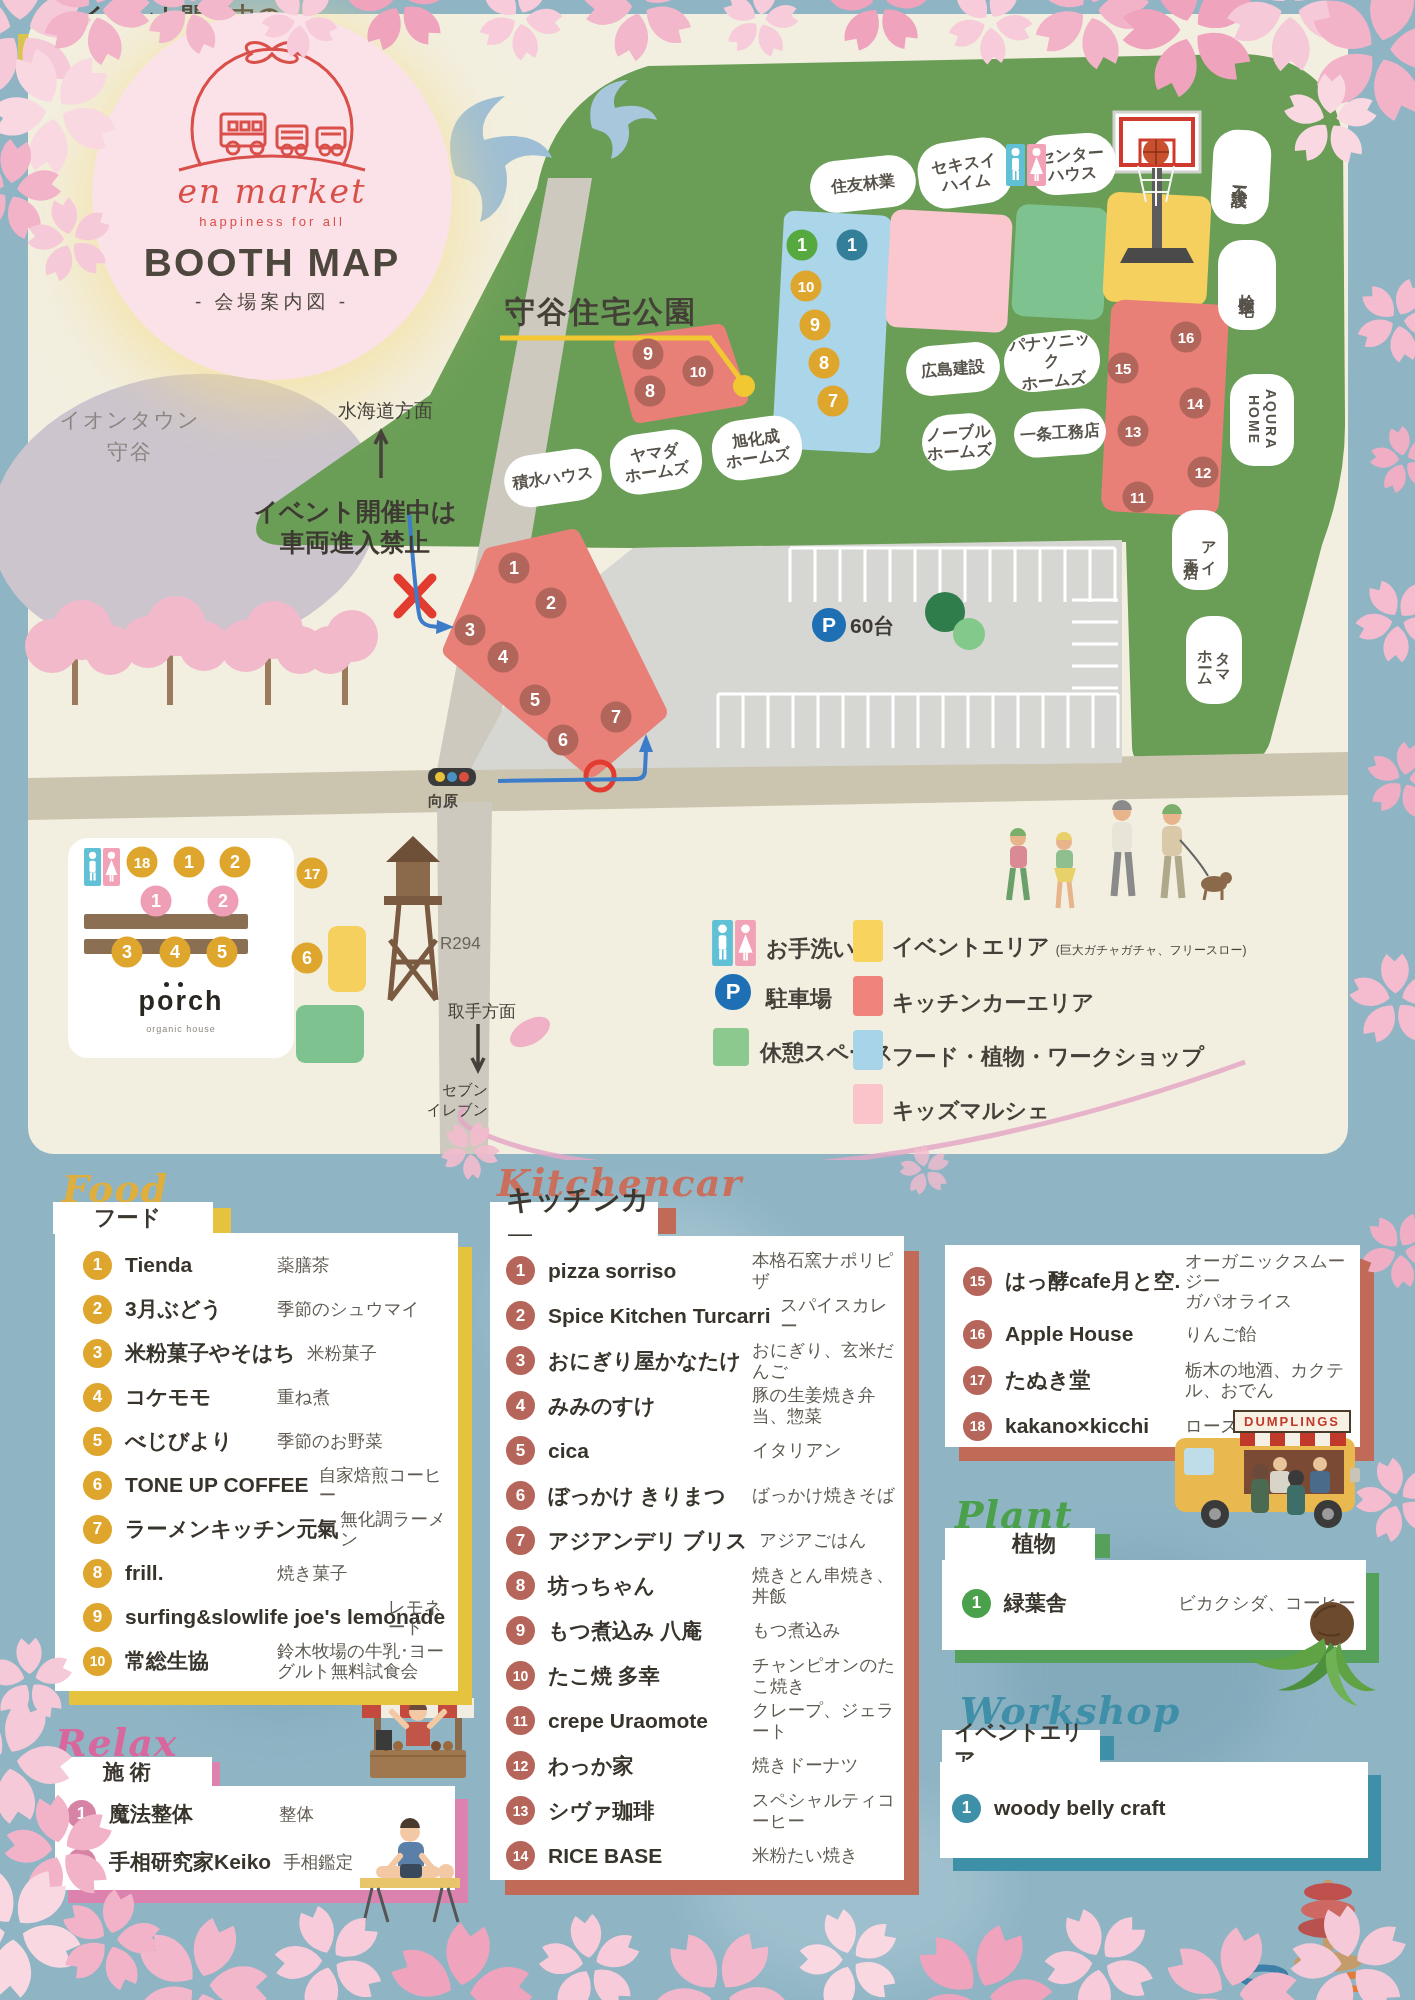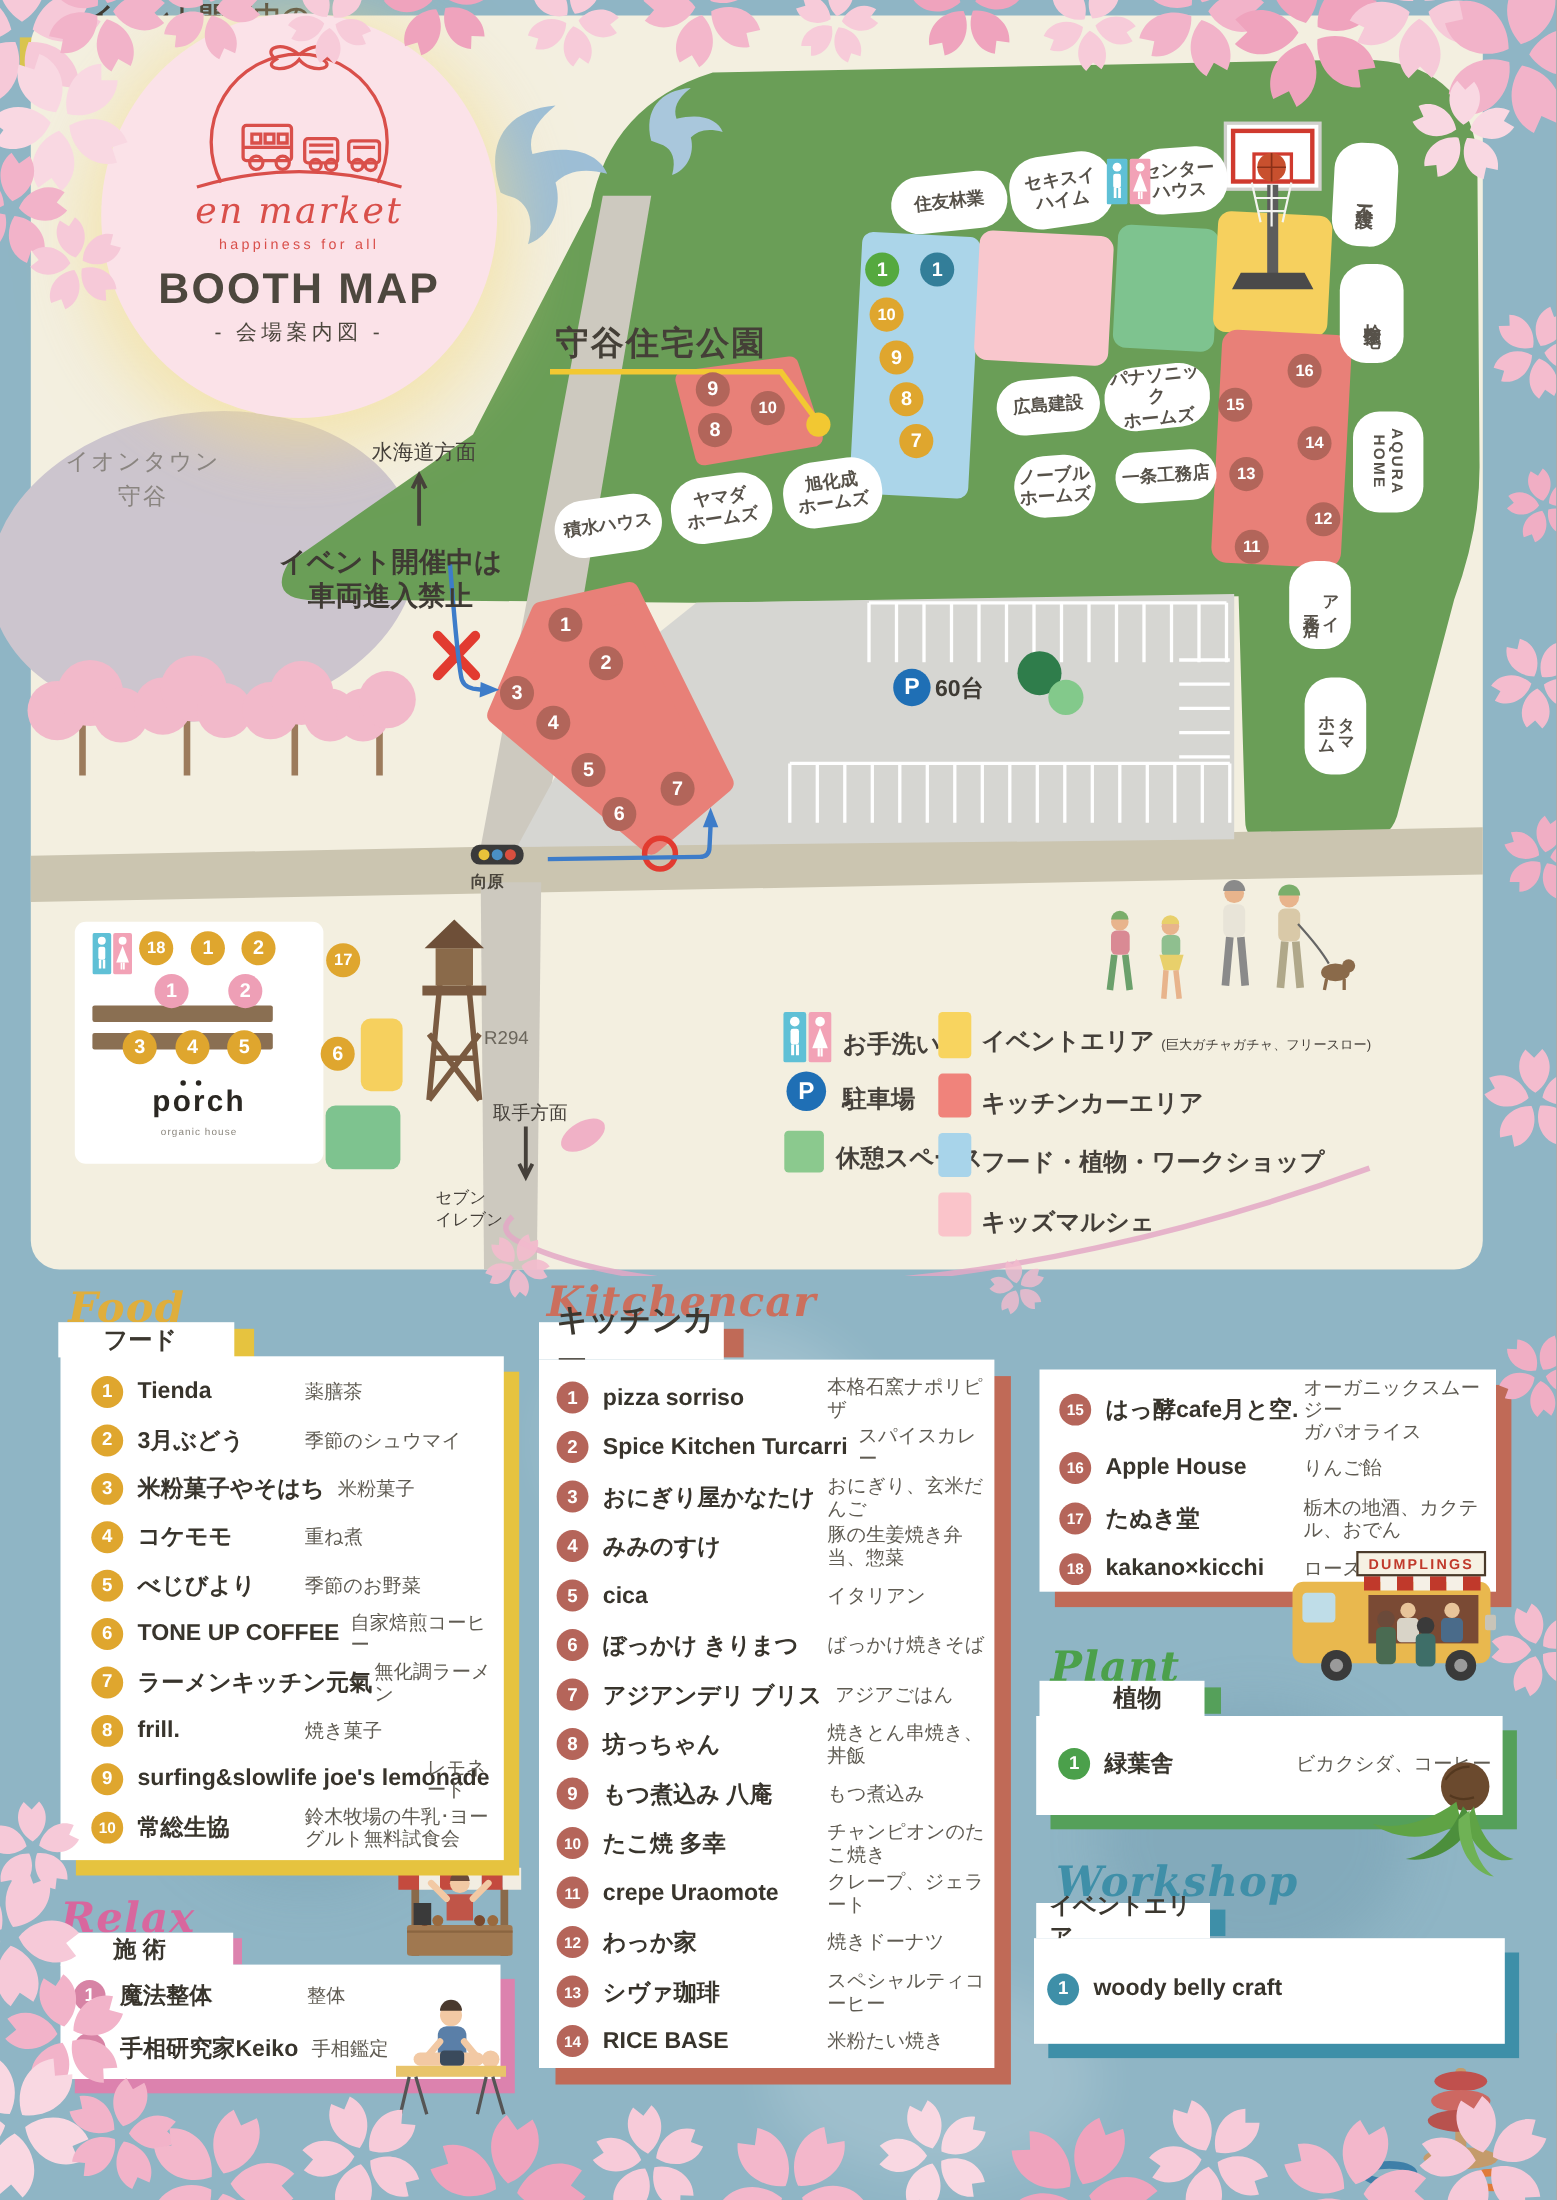--- a/index.html
+++ b/index.html
@@ -21,21 +21,21 @@
 .mlabel{position:absolute;z-index:3;color:#45403A;white-space:pre-line}
 .park-label{left:505px;top:292px;font-size:30px;font-weight:800;letter-spacing:2px;color:#443F37}
 .dir-north{left:338px;top:398px;font-size:19px}
 .no-entry{left:225px;top:496px;width:260px;text-align:center;font-size:25px;font-weight:800;line-height:1.25;color:#3E3A33}
 .mall{left:50px;top:404px;width:160px;text-align:center;font-size:21px;color:#8A8580;line-height:1.5;letter-spacing:2px}
 .crossing{left:428px;top:792px;font-size:15px;font-weight:bold;color:#4A453C}
 .entrance{left:448px;top:802px;width:360px;text-align:center;z-index:3;font-size:25px;font-weight:800;color:#3E3A33;line-height:1.35}
 .entrance .hl{background:#D9C44E;padding:2px 10px}
 .r294{left:440px;top:934px;font-size:17px;color:#6B665C}
 .dir-south{left:448px;top:1000px;font-size:17px}
-.seven{left:396px;top:1080px;width:92px;text-align:left;font-size:15px;line-height:1.3}
+.seven{left:396px;top:1080px;width:92px;text-align:right;font-size:15px;line-height:1.3}
 .pcount{left:850px;top:612px;font-size:21px;font-weight:800;color:#3E3A33}
 .pbadge{position:absolute;left:812px;top:608px;width:34px;height:34px;background:#1F6FB5;border-radius:50%;color:#fff;font-weight:800;font-size:21px;display:flex;align-items:center;justify-content:center;z-index:3}
 
 .bub{position:absolute;background:#fff;border-radius:28px;display:flex;align-items:center;justify-content:center;text-align:center;font-size:16px;font-weight:bold;color:#57524A;line-height:1.2;white-space:pre-line;z-index:3}
 .bub.v{writing-mode:vertical-rl;letter-spacing:2px;border-radius:24px}
 .b0{left:810px;top:158px;width:106px;height:52px;transform:rotate(-6deg)}
 .b1{left:918px;top:140px;width:94px;height:66px;transform:rotate(-8deg)}
 .b2{left:1028px;top:134px;width:88px;height:60px;transform:rotate(-4deg)}
 .b3{left:1212px;top:130px;width:58px;height:94px;transform:rotate(3deg)}
 .b4{left:1218px;top:240px;width:58px;height:90px}
@@ -48,21 +48,21 @@
 .b11{left:712px;top:418px;width:90px;height:60px;transform:rotate(-8deg)}
 .b12{left:1230px;top:374px;width:64px;height:92px;font-size:14px;letter-spacing:1px}
 .b13{left:1172px;top:510px;width:56px;height:80px;font-size:15px}
 .b14{left:1186px;top:616px;width:56px;height:88px;font-size:15px}
 .wc-ico{position:absolute;z-index:4;display:flex;gap:2px}
 
 .mk{position:absolute;width:31px;height:31px;border-radius:50%;color:#fff;font-weight:800;font-size:18px;display:flex;align-items:center;justify-content:center;transform:translate(-50%,-50%);z-index:5}
 .mk.two{font-size:15px}
 .mk.red{background:#B2655A}.mk.yellow{background:#DFA62E}.mk.green{background:#55A93F}.mk.teal{background:#337E99}.mk.pink{background:#EE9FB6}
 
-.porch{position:absolute;left:68px;top:838px;width:226px;height:220px;background:#fff;border-radius:10px;z-index:3}
+.porch{position:absolute;left:68px;top:838px;width:226px;height:220px;background:#fff;border-radius:20px;z-index:3}
 .porch .bar{position:absolute;left:16px;width:164px;height:15px;background:#8A6F52;border-radius:2px}
 .porch-logo{position:absolute;left:0;top:148px;width:100%;text-align:center;font-size:27px;font-weight:800;letter-spacing:2px;color:#2A2722}
 .porch-dots{position:absolute;left:96px;top:144px;width:5px;height:5px;background:#2A2722;border-radius:50%;box-shadow:14px 0 0 #2A2722}
 .porch-sub{position:absolute;left:0;top:186px;width:100%;text-align:center;font-size:9px;letter-spacing:1px;color:#8A857C}
 
 .legend{position:absolute;left:700px;top:912px;width:700px;height:235px;z-index:3}
 .legend .sq{position:absolute;border-radius:4px}
 .legend .lab{position:absolute;font-size:22px;font-weight:800;color:#45403A;white-space:nowrap}
 .legend .note{font-size:12px;font-weight:normal}
 .legend .pcir{position:absolute;width:36px;height:36px;border-radius:50%;background:#1F6FB5;color:#fff;font-weight:800;font-size:22px;display:flex;align-items:center;justify-content:center}

